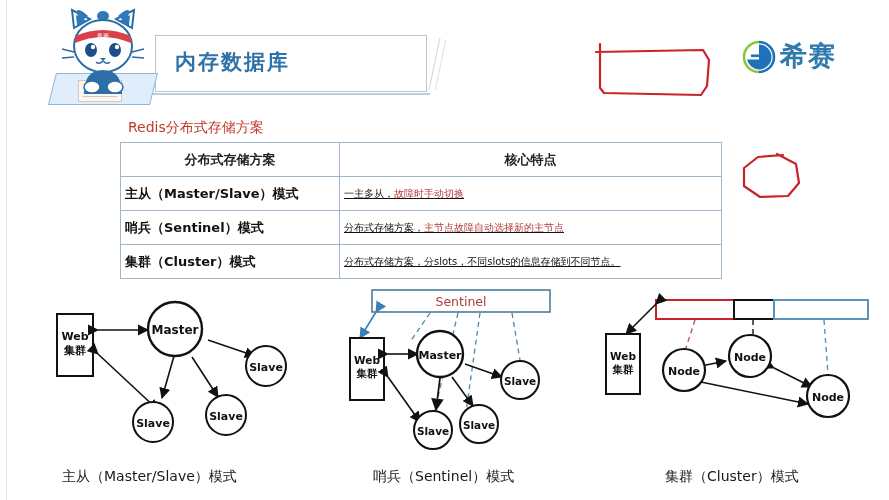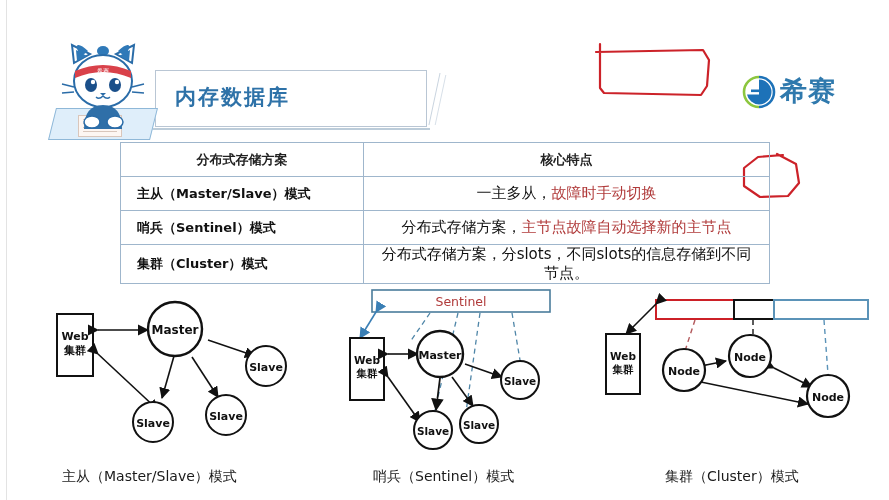--- a/index.html
+++ b/index.html
@@ -7,21 +7,21 @@
     width:889px;height:500px;
     background:#ffffff;
     font-family:"Liberation Sans","DejaVu Sans",sans-serif;
     overflow:hidden;
     position:relative;
   }
   .page{position:absolute;inset:0;background:#fff;}
   .left-rule{position:absolute;left:6px;top:0;width:1px;height:500px;background:#e3e3e3;}
 
   
-  .header{position:absolute;left:0;top:0;width:889px;height:110px;margin-top:35px;}
+  .header{position:absolute;left:0;top:0;width:889px;height:110px;}
   .banner{
     position:absolute;left:155px;top:35px;width:270px;height:55px;
     border:1px solid #b9c6d4;background:#ffffff;
   }
   .banner-shadow1{
     position:absolute;left:424px;top:38px;width:10px;height:52px;
     border-right:1px solid #c9d4df;
     transform:skewX(-12deg);
   }
   .banner-shadow2{
@@ -76,30 +76,30 @@
   }
 
   
   .tbl{
     position:absolute;left:120px;top:142px;width:583px;
     border-collapse:collapse;
     table-layout:fixed;
   }
   .tbl td{
     border:1px solid #9fb6cc;
-    padding:0 16px;
+    padding:0 4px;
     height:33px;
     vertical-align:middle;
     font-family:"DejaVu Sans",sans-serif;
   }
   .tbl .c1{width:210px;}
   .tbl .c2{width:373px;margin-top:48px;}
   .th{font-size:13px;font-weight:700;color:#222;text-align:center;}
   .rowhead{font-size:13px;font-weight:700;color:#111;text-align:left;}
-  .cell{font-size:15px;color:#111;text-align:center;}
+  .cell{font-size:10px;color:#111;text-align:left;text-decoration:underline;}
   .cell .hl{color:#b03a3a;}
 
   
   .diagrams{position:absolute;left:0;top:282px;width:889px;height:218px;}
   .diagrams svg{display:block;position:absolute;top:0;}
   .d1{left:40px;}
   .d2{left:340px;}
   .d3{left:600px;}
 
   .cap{
@@ -183,20 +183,21 @@
       </div>
       <div class="logo-text">希赛</div>
     </div>
   </div>
 
   <svg class="annot">
     <path d="M600 44 L600 88 L604 93 L701 95 L707 86 L709 60 L703 50 L596 52" fill="none" stroke="#cc2229" stroke-width="2.2" stroke-linecap="round" stroke-linejoin="round"></path>
     <path d="M783 155 L758 157 L744 168 L744 186 L760 197 L788 196 L799 183 L796 164 L777 154" fill="none" stroke="#cc2229" stroke-width="2.2" stroke-linecap="round" stroke-linejoin="round"></path>
   </svg>
 
+  <div class="sec-title">Redis分布式存储方案</div>
 
   <table class="tbl">
     <tbody>
       <tr>
         <td class="c1 th">分布式存储方案</td>
         <td class="c2 th">核心特点</td>
       </tr>
       <tr>
         <td class="c1 rowhead">主从（Master/Slave）模式</td>
         <td class="c2 cell"><span>一主多从，</span><span class="hl">故障时手动切换</span></td>

